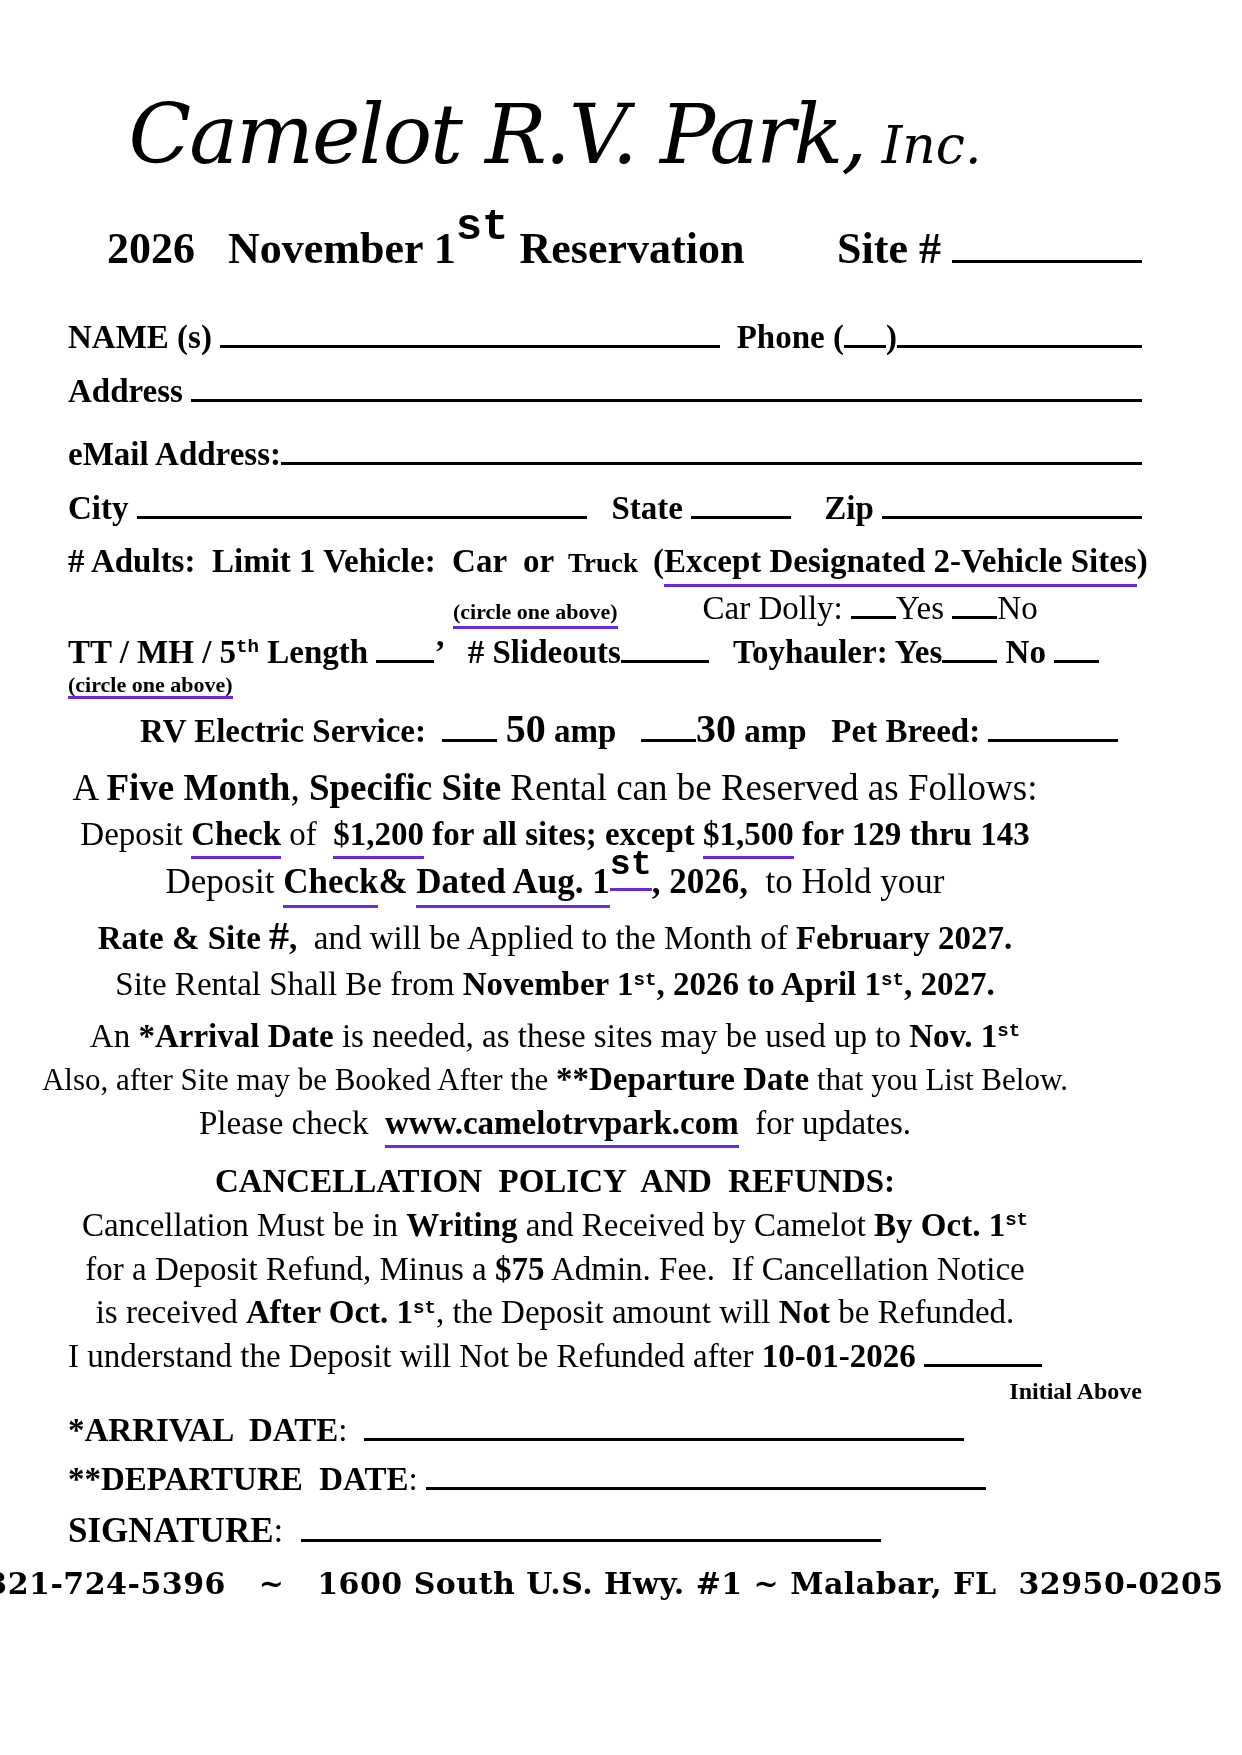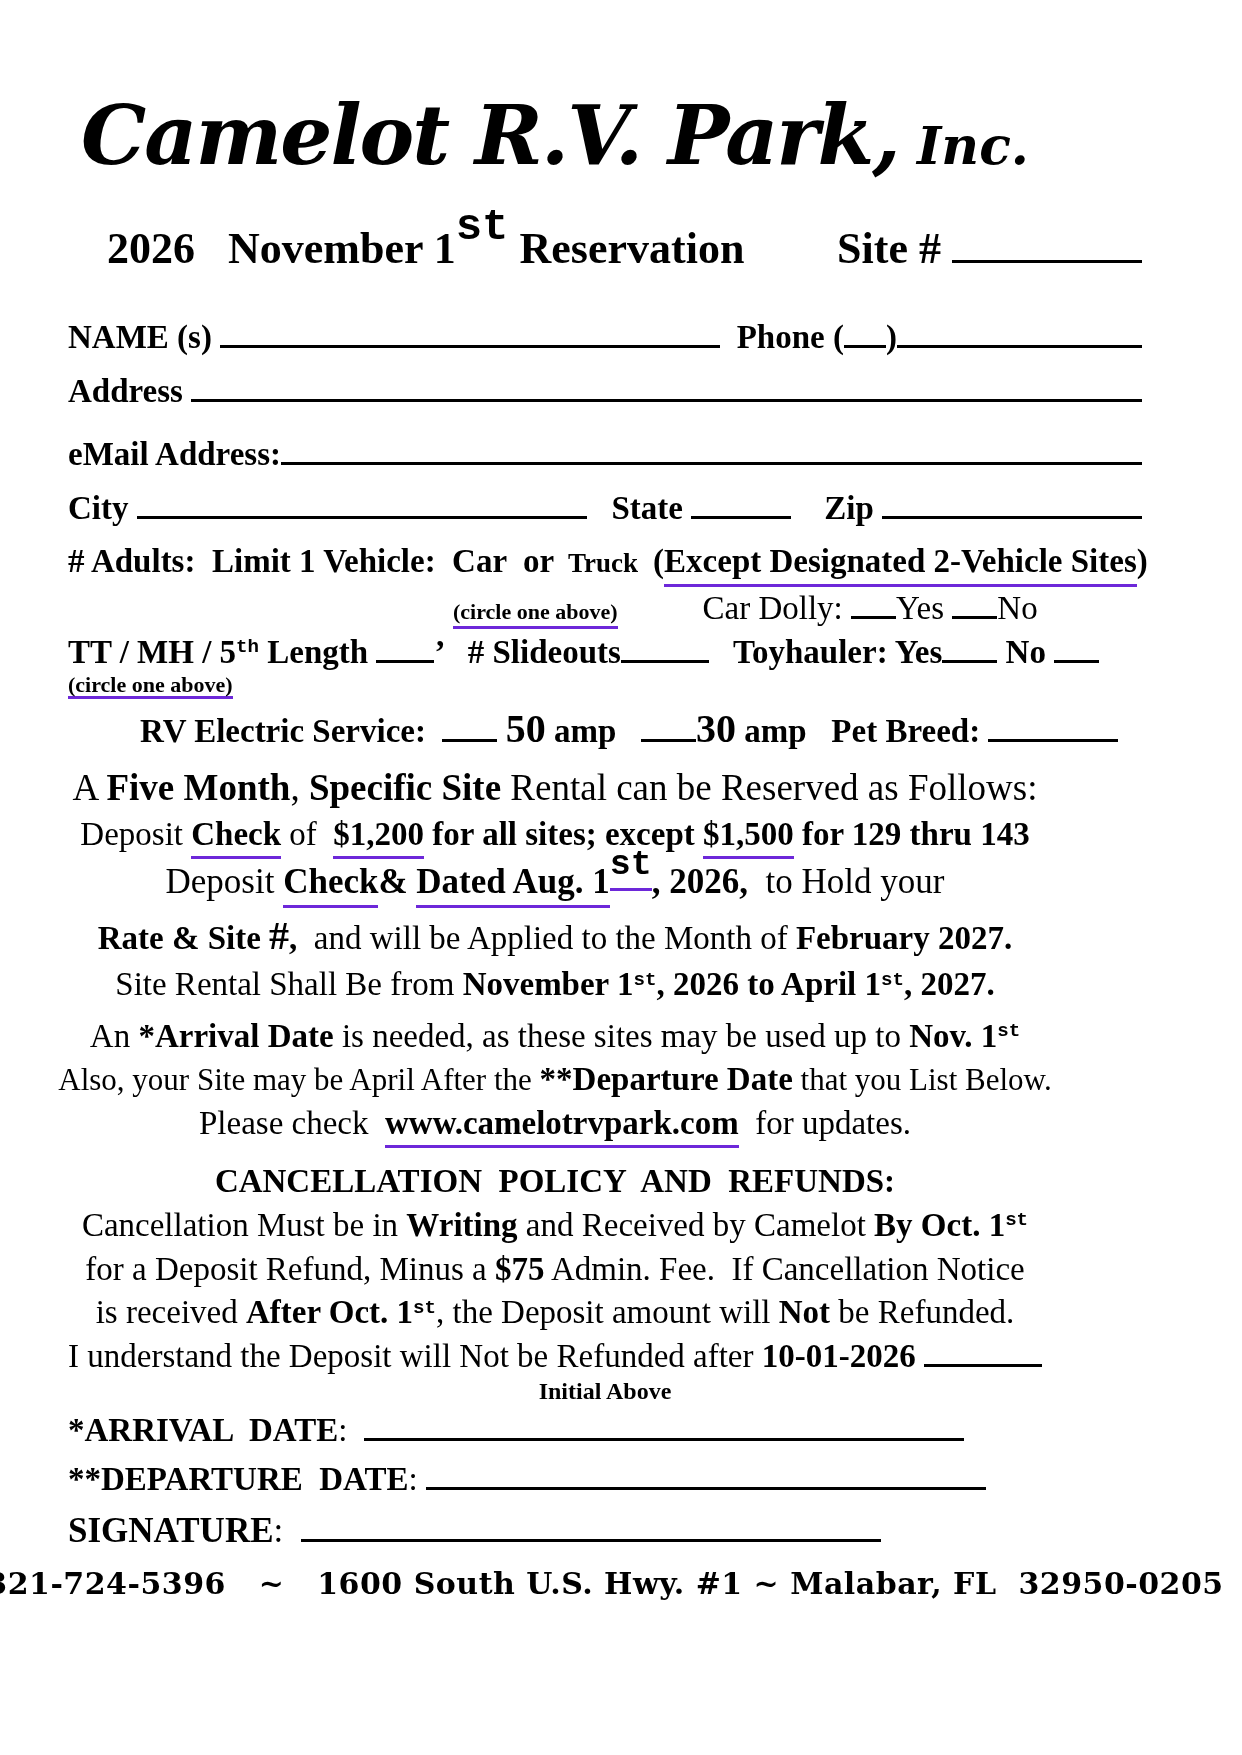--- a/index.html
+++ b/index.html
@@ -1,38 +1,38 @@
 <!DOCTYPE html>
 <html><head>
 <meta charset="utf-8">
 <style>
   html,body{margin:0;padding:0;background:#fff;}
   body{width:1242px;height:1755px;color:#000;font-family:"Liberation Serif",serif;}
   .page{box-sizing:border-box;width:1242px;height:1755px;padding:0 100px 0 68px;overflow:hidden;background:#fff;}
   .line{display:flex;align-items:baseline;white-space:pre;font-size:33px;line-height:1.32;}
   .center{width:974px;justify-content:center;}
-  .right{width:1074px;justify-content:center;}
+  .right{width:1074px;justify-content:flex-end;}
   .b{font-weight:bold;}
   .u{border-bottom:3px solid #6d28d9;}
   .sup{font-size:58%;position:relative;top:-0.55em;font-family:Liberation Mono, monospace;}
   .blank{display:inline-block;height:6px;border-bottom:3px solid #000;margin-bottom:-7px;}
   .sp{display:inline-block;}
   .fill{flex:1 1 auto;}
   .lg{font-size:44px;}
   .lg2{font-size:40px;}
   .h{font-size:37px;}
   .h2{font-size:35px;}
   .sm{font-size:27px;}
   .sm2{font-size:31px;}
   .xs{font-size:22px;}
   .xs2{font-size:24px;}
   .ft{font-size:30px;font-family:"DejaVu Serif",serif;letter-spacing:.5px;}
   .script{font-size:82px;font-style:italic;font-family:"DejaVu Serif","Liberation Serif",serif;letter-spacing:-2px;}
   .scriptsm{font-size:52px;font-style:italic;font-family:"DejaVu Serif","Liberation Serif",serif;text-align:right;}
-  .title-line{margin:90px 0 34px 0;line-height:1.1;font-weight:bold;}
+  .title-line{margin:90px 0 34px 0;line-height:1.1;}
   .ml27{margin-left:39px;}
   .ml72{margin-left:72px;}
   .ml385{margin-left:385px;}
 </style>
 </head>
 <body>
 
 <div class="page">
 
   <div class="line center title-line"><span class="script">Camelot R.V. Park,</span><span class="scriptsm"> Inc.</span></div>
@@ -62,21 +62,21 @@
   <div class="line center"><span>Deposit </span><span class="b u">Check</span><span> of  </span><span class="b u">$1,200</span><span class="b"> for all sites; except </span><span class="b u">$1,500</span><span class="b"> for 129 thru 143</span></div>
 
   <div class="line center"><span class="h2">Deposit </span><span class="b u h2">Check</span><span class="b h2">&amp; </span><span class="b u h2">Dated Aug. 1</span><span class="b u sup h2">st</span><span class="b h2">, 2026,</span><span class="h2">  to Hold your</span></div>
 
   <div class="line center"><span class="b">Rate &amp; Site </span><span class="b lg2">#</span><span class="b">,</span><span>  and will be Applied to the Month of </span><span class="b">February 2027.</span></div>
 
   <div class="line center"><span>Site Rental Shall Be from </span><span class="b">November 1</span><span class="b sup">st</span><span class="b">, 2026 to April 1</span><span class="b sup">st</span><span class="b">, 2027.</span></div>
 
   <div class="line center" style="margin-top:8px"><span>An </span><span class="b">*Arrival Date</span><span> is needed, as these sites may be used up to </span><span class="b">Nov. 1</span><span class="b sup">st</span></div>
 
-  <div class="line center"><span class="sm2">Also, your Site may be April After the </span><span class="b">**Departure Date</span><span class="sm2"> that you List Below.</span></div>
+  <div class="line center"><span class="sm2">Also, after Site may be Booked After the </span><span class="b">**Departure Date</span><span class="sm2"> that you List Below.</span></div>
 
   <div class="line center"><span>Please check  </span><span class="b u">www.camelotrvpark.com</span><span>  for updates.</span></div>
 
   <div class="line center" style="margin-top:12px"><span class="b">CANCELLATION  POLICY  AND  REFUNDS:</span></div>
 
   <div class="line center"><span>Cancellation Must be in </span><span class="b">Writing</span><span> and Received by Camelot </span><span class="b">By Oct. 1</span><span class="b sup">st</span></div>
 
   <div class="line center"><span>for a Deposit Refund, Minus a </span><span class="b">$75</span><span> Admin. Fee.  If Cancellation Notice</span></div>
 
   <div class="line center"><span>is received </span><span class="b">After Oct. 1</span><span class="b sup">st</span><span>, the Deposit amount will </span><span class="b">Not</span><span> be Refunded.</span></div>

